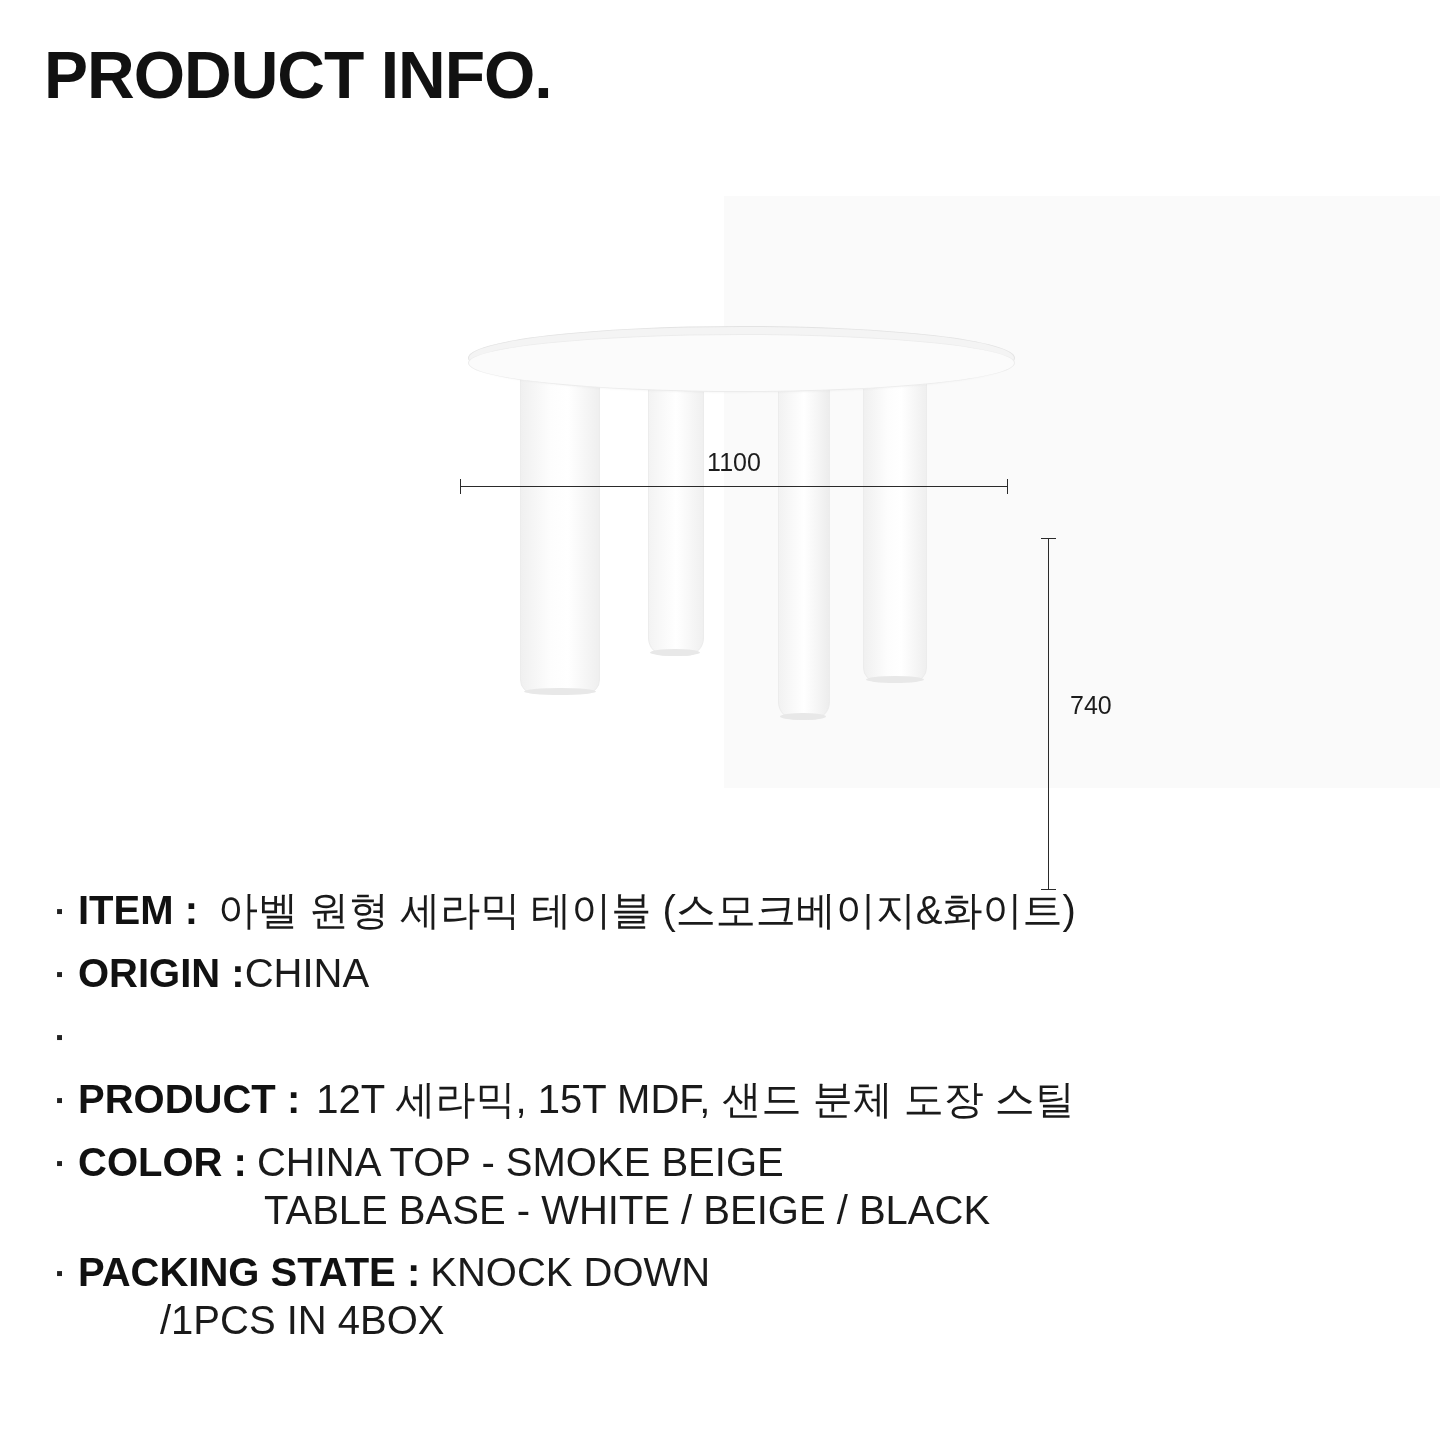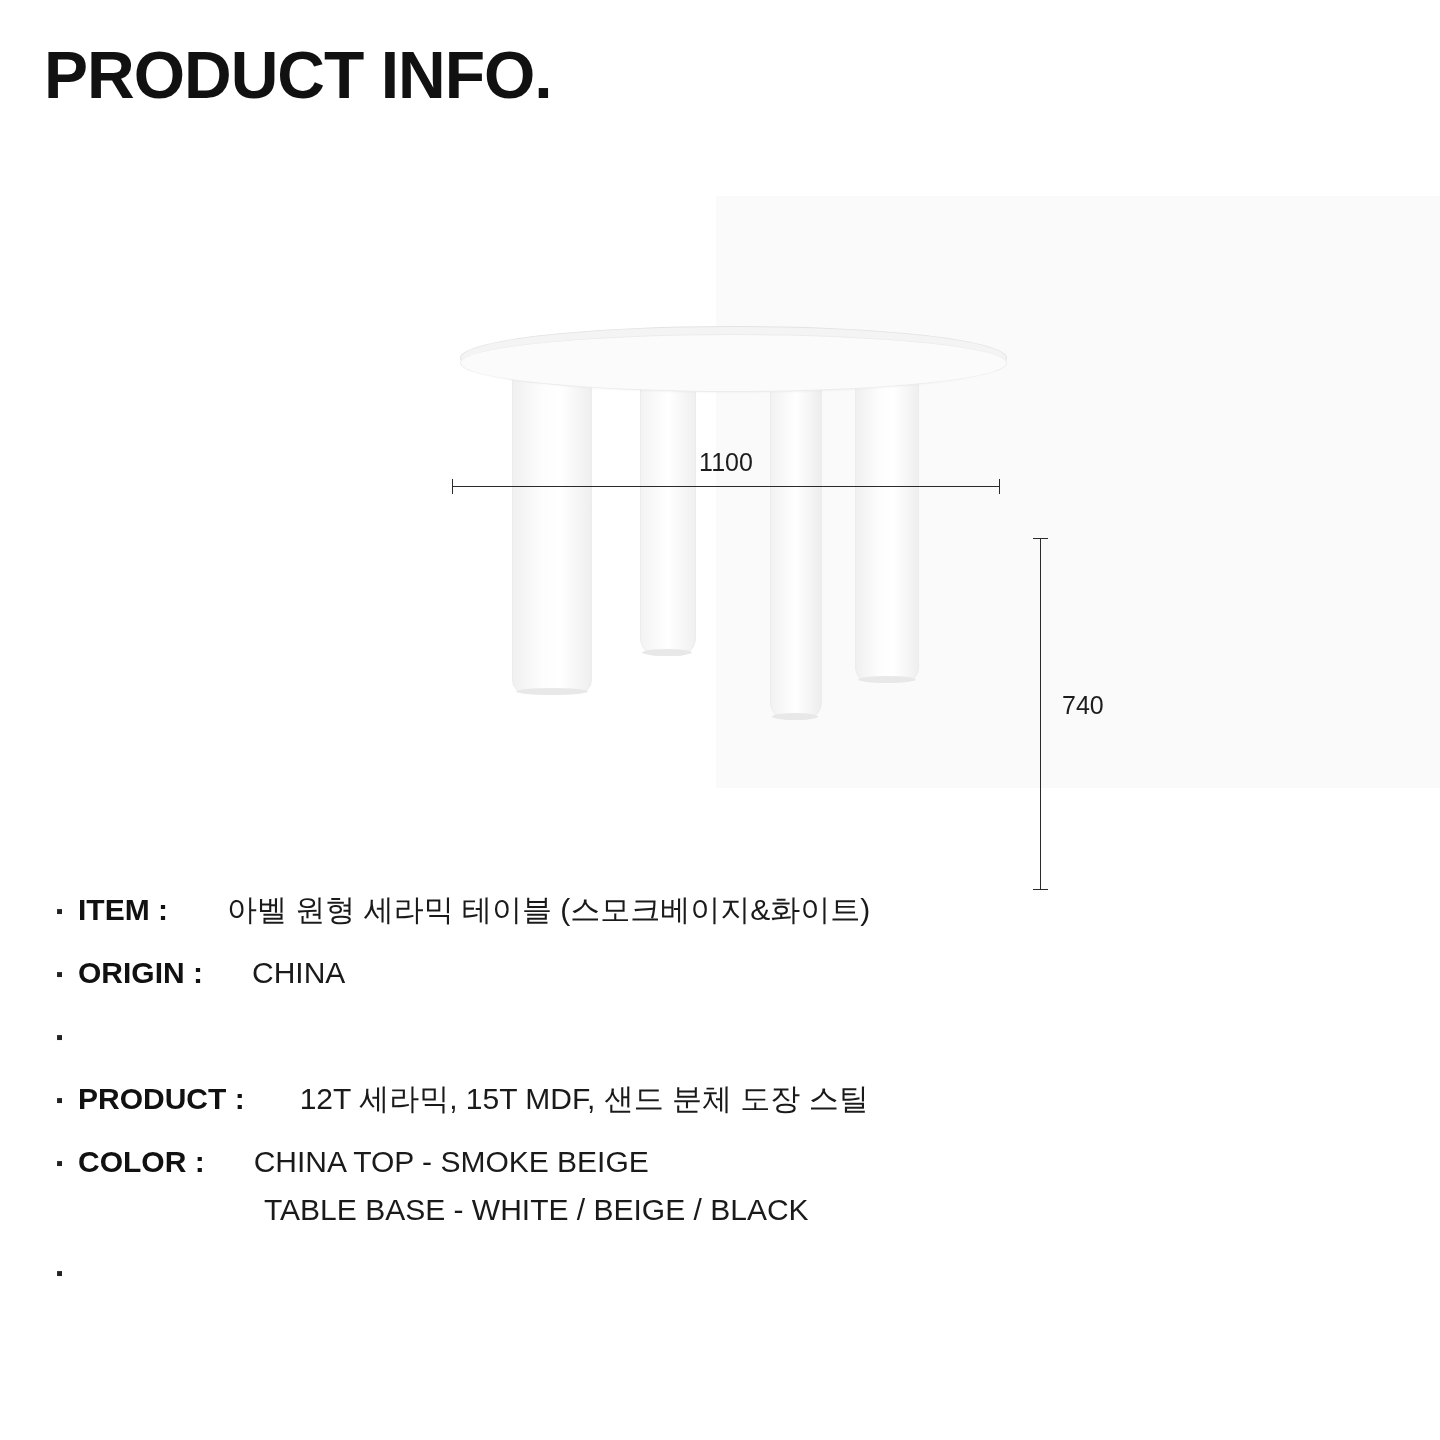--- a/index.html
+++ b/index.html
@@ -24,21 +24,21 @@
     font-size: 66px;
     font-weight: 700;
     letter-spacing: -1px;
     line-height: 1;
     color: #111111;
   }
 
   
   .diagram-area {
     position: absolute;
-    left: 0;
+    left: 8px;
     top: 196px;
     width: 1150px;
     height: 600px;
   }
   .photo-bg {
     position: absolute;
     left: 716px;
     top: 0px;
     width: 724px;
     height: 592px;
@@ -189,24 +189,23 @@
     color: #222;
     padding-top: 1px;
   }
   .spec-body {
     display: flex;
     flex-direction: column;
   }
   .spec-line {
     display: flex;
     align-items: baseline;
-    font-size: 30px;
+    font-size: 40px;
     line-height: 40px;
     white-space: pre;
-    gap: 39px;
   }
   .spec-label {
     font-weight: 700;
     color: #111;
   }
   .spec-value {
     font-weight: 400;
     color: #1a1a1a;
   }
   .spec-line.cont {
@@ -260,21 +259,21 @@
         <span class="spec-value" style="margin-left:20px;">아벨 원형 세라믹 테이블 (스모크베이지&amp;화이트)</span>
       </span>
     </span>
   </div>
 
   <div class="spec-row">
     <span class="spec-bullet">▪</span>
     <span class="spec-body">
       <span class="spec-line">
         <span class="spec-label">ORIGIN :</span>
-        <span class="spec-value" style="margin-left:10px;">CHINA</span>
+        <span class="spec-value" style="">CHINA</span>
       </span>
     </span>
   </div>
 
   <div class="spec-row">
     <span class="spec-bullet">▪</span>
   </div>
 
   <div class="spec-row">
     <span class="spec-bullet">▪</span>
@@ -294,15 +293,24 @@
         <span class="spec-value" style="margin-left:10px;">CHINA TOP - SMOKE BEIGE</span>
       </span>
       <span class="spec-line cont indent-color">
         <span class="spec-value">TABLE BASE - WHITE / BEIGE / BLACK</span>
       </span>
     </span>
   </div>
 
   <div class="spec-row">
     <span class="spec-bullet">▪</span>
+    <span class="spec-body">
+      <span class="spec-line">
+        <span class="spec-label">PACKING STATE :</span>
+        <span class="spec-value" style="margin-left:10px;">KNOCK DOWN</span>
+      </span>
+      <span class="spec-line cont indent-pack">
+        <span class="spec-value">/1PCS IN 4BOX</span>
+      </span>
+    </span>
   </div>
 
 </div>
 
 </body></html>

